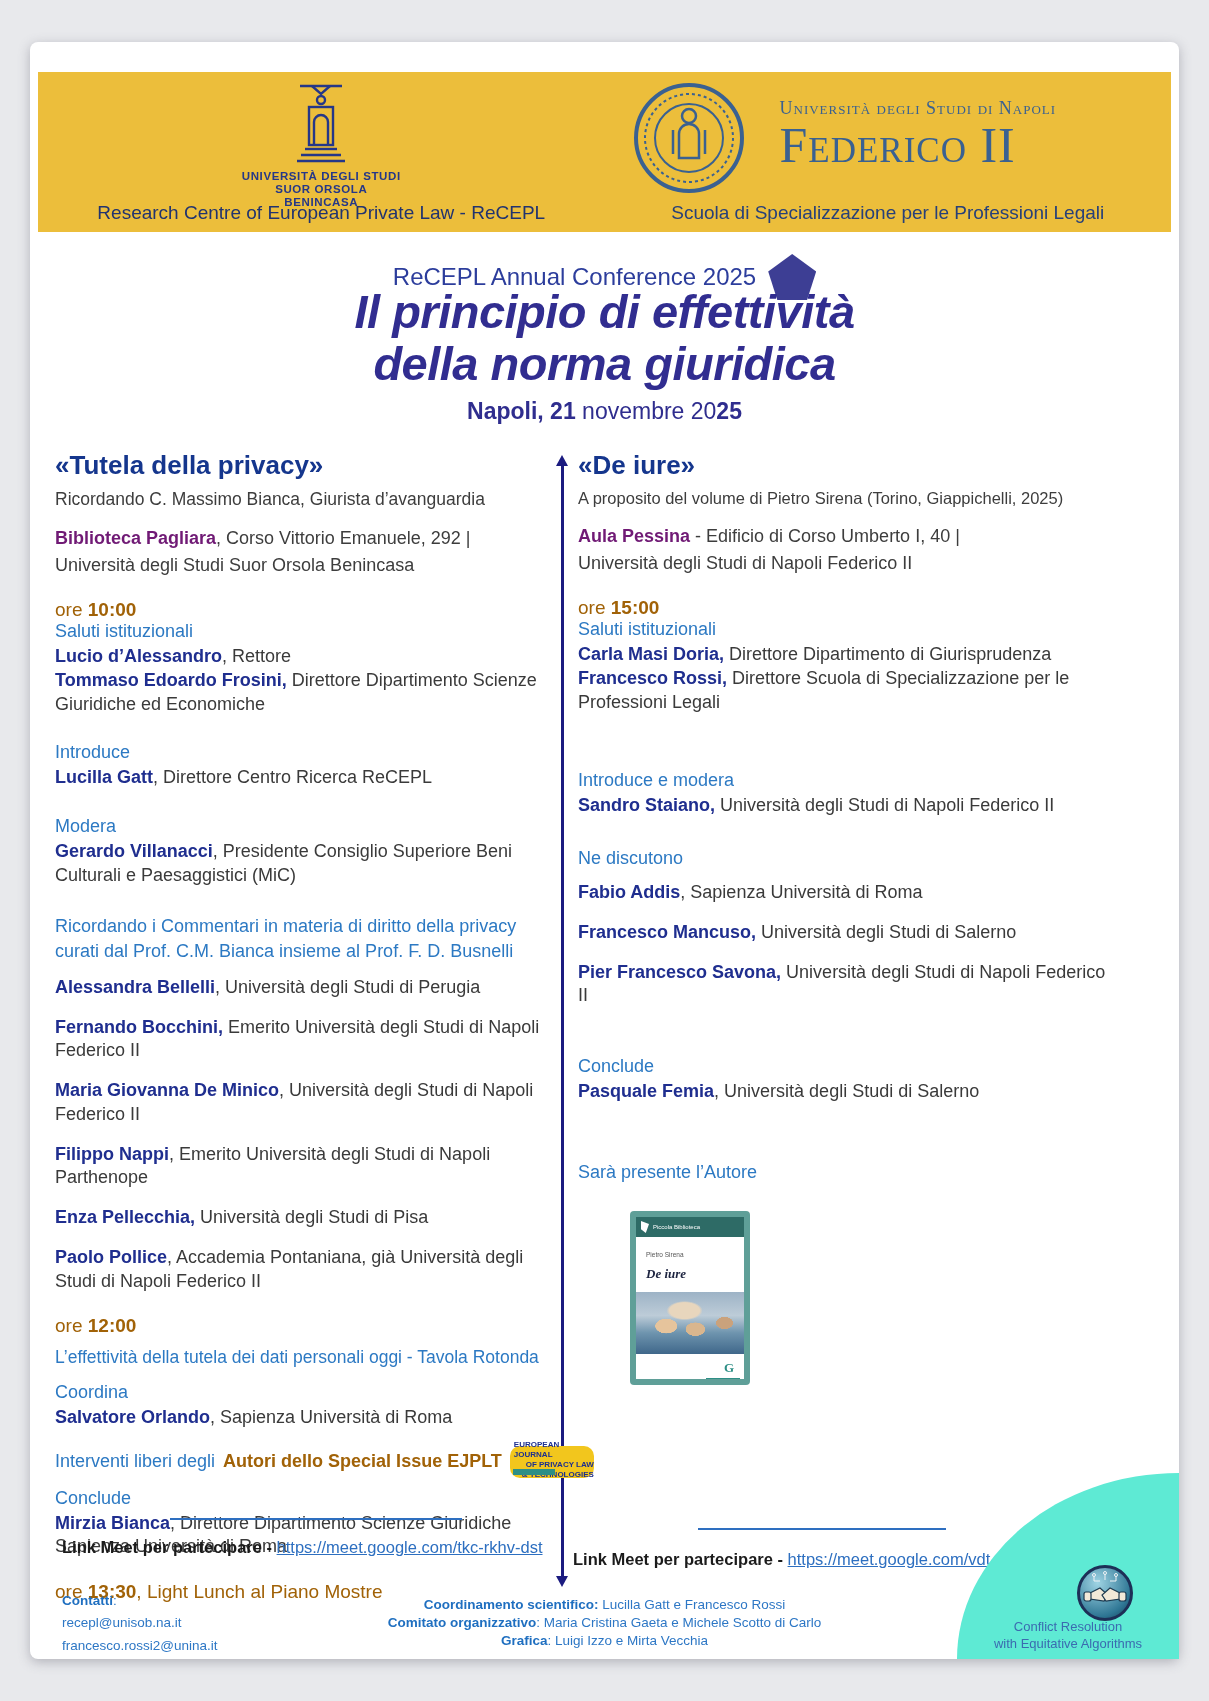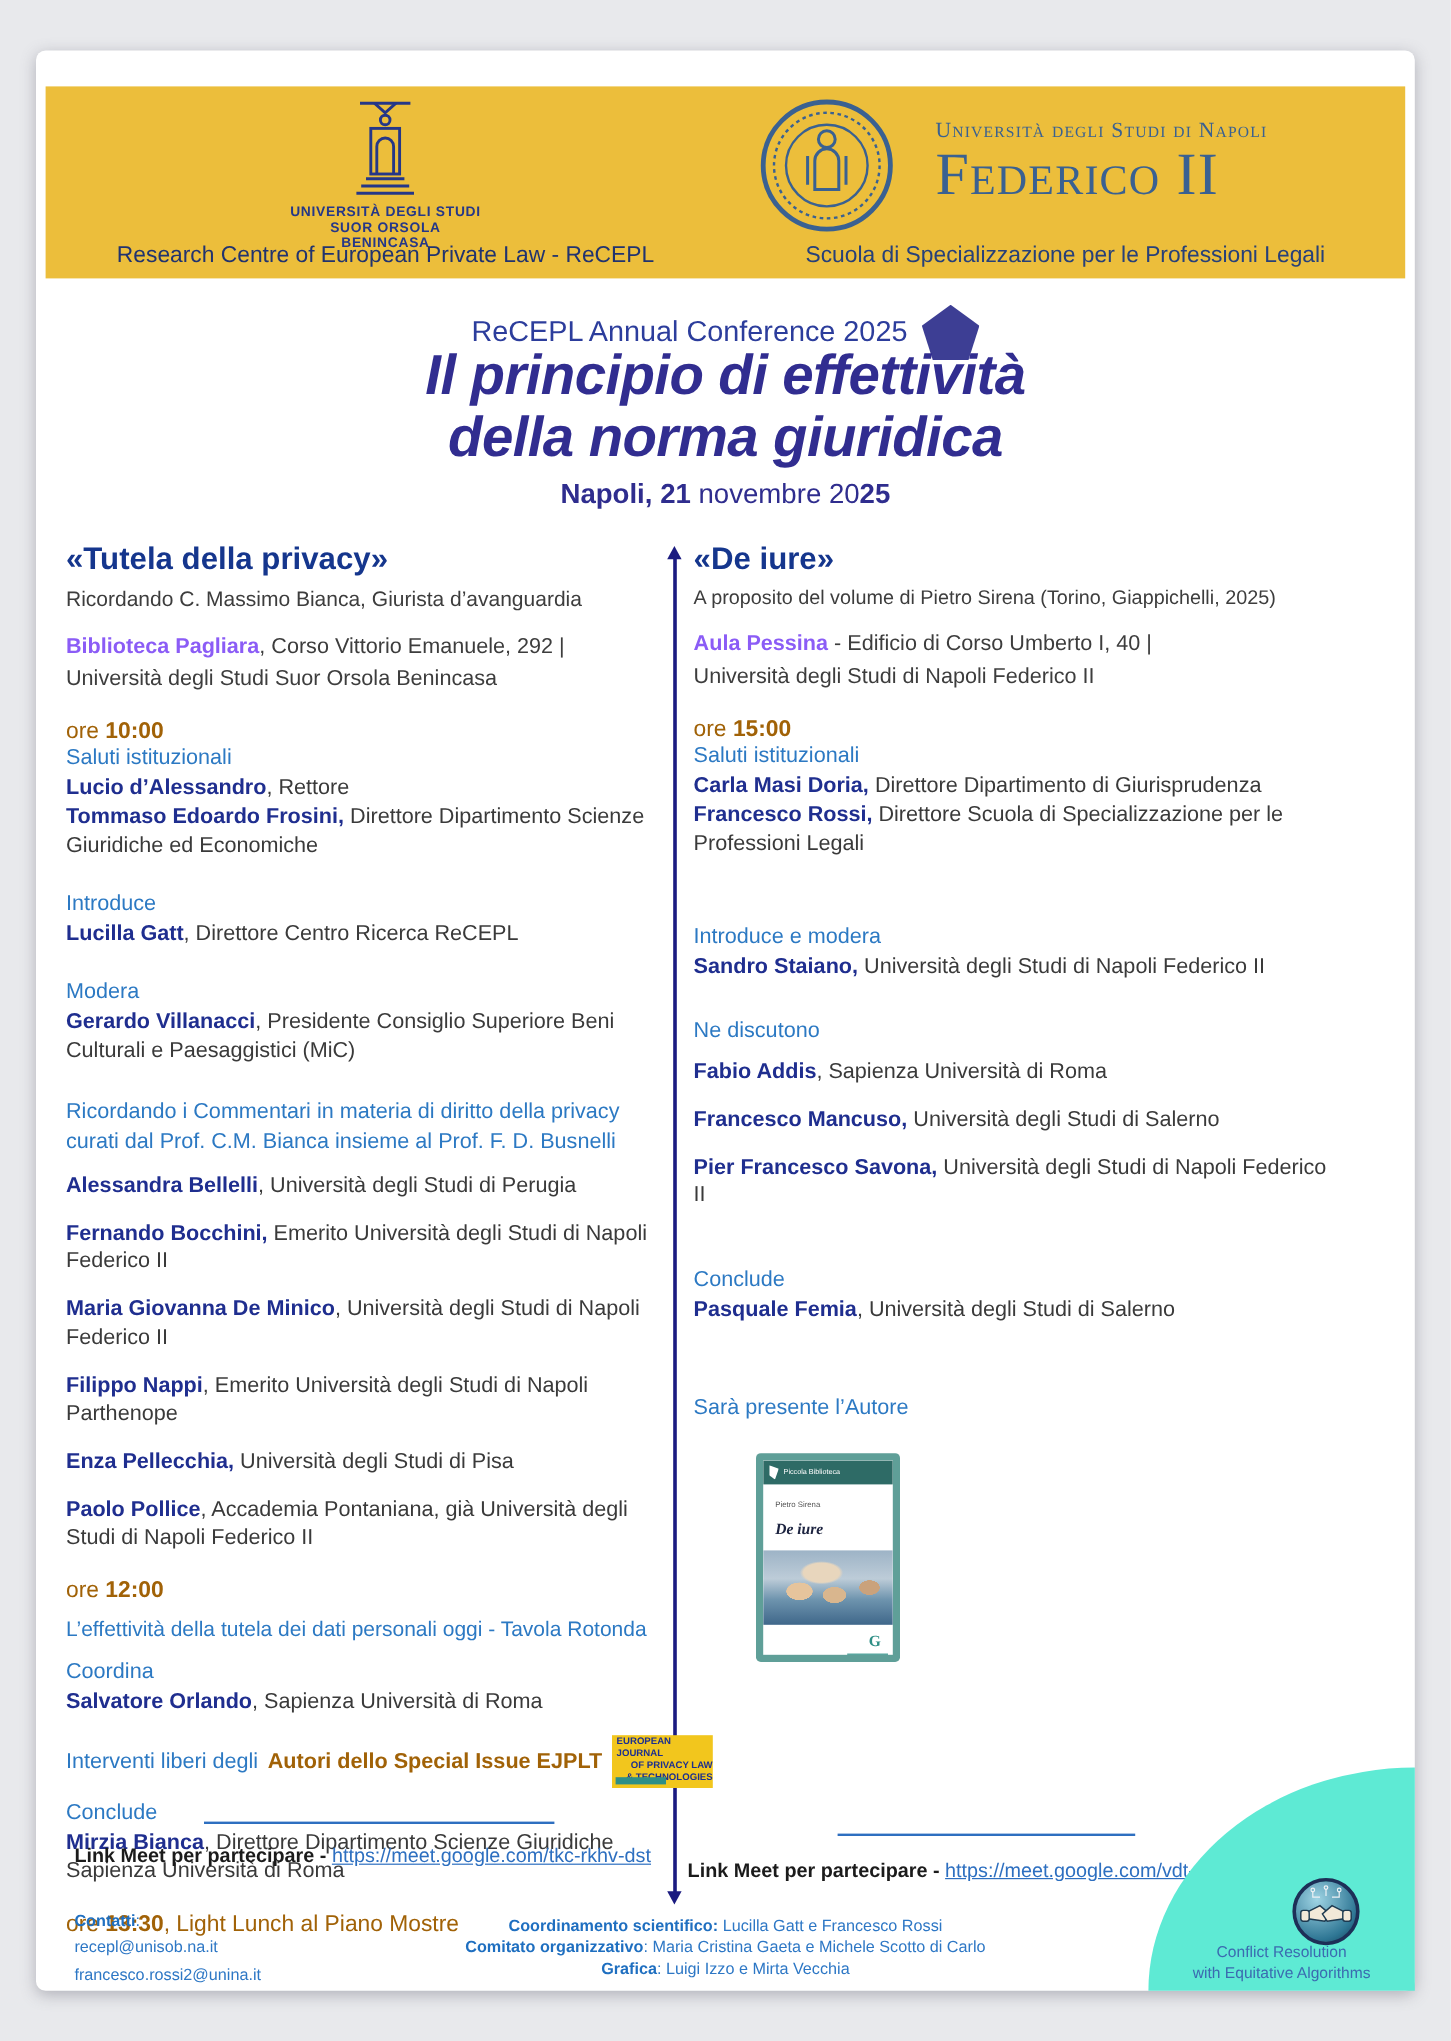--- a/index.html
+++ b/index.html
@@ -36,34 +36,34 @@
   
   .col{position:absolute;top:408px;}
   .col-left{left:25px;width:507px;}
   .col-right{left:548px;width:532px;}
   .divider{position:absolute;left:531px;top:418px;width:3px;height:1122px;background:#1b1b80;}
   .divider::before{content:"";position:absolute;top:-11px;left:-5px;border:6px solid transparent;border-bottom:11px solid #1b1b80;}
   .divider::after{content:"";position:absolute;bottom:-11px;left:-5px;border:6px solid transparent;border-top:11px solid #1b1b80;}
   .colhead{color:#15368d;font-size:26px;font-weight:700;margin-bottom:8px;}
   .sub{color:#3d3d3d;font-size:17.5px;margin-bottom:15px;white-space:nowrap;}
   .venue{font-size:18px;color:#3d3d3d;line-height:1.5;margin-bottom:20px;}
-  .venue b{color:#8b5cf6;}
+  .venue b{color:#701a75;}
   .time{color:#a16207;font-size:19px;margin-bottom:3px;}
   .lbl{color:#2c79c3;font-size:18px;margin-bottom:3px;}
   .note{color:#2c79c3;font-size:18px;line-height:1.4;}
   .person{font-size:18px;color:#3a3a3a;line-height:1.32;}
   .person b{color:#1f2e8f;}
   .mb0{margin-bottom:0;} .mb8{margin-bottom:8px;} .mb12{margin-bottom:12px;}
   .mb16{margin-bottom:16px;} .mb22{margin-bottom:22px;} .mb26{margin-bottom:26px;}
   .mb30{margin-bottom:30px;} .mb48{margin-bottom:48px;} .mb56{margin-bottom:56px;}
   .interventi{display:flex;align-items:center;gap:8px;margin-bottom:10px;}
   .interventi .pre{color:#2c79c3;font-size:18px;white-space:nowrap;}
   .interventi .strong{color:#a16207;font-size:18px;font-weight:700;white-space:nowrap;}
-  .ejplt{position:relative;width:84px;height:44px;background:#f2c61d;flex:0 0 auto;
-    display:flex;flex-direction:column;align-items:flex-end;justify-content:center;padding:2px 0 6px 4px;box-sizing:border-box;}
+  .ejplt{position:relative;width:84px;height:32px;background:#f2c61d;flex:0 0 auto;
+    display:flex;flex-direction:column;align-items:flex-end;justify-content:center;padding:2px 0 6px 4px;box-sizing:border-box;border-radius:10px;}
   .ejplt .e1{font-size:8px;font-weight:700;color:#1c2f8f;line-height:1.25;}
   .ejplt .bar{position:absolute;left:3px;bottom:3px;width:42px;height:6px;background:#2e8f86;}
   
   .meet-hr{position:absolute;height:0;border-top:2px solid #2e6fc0;}
   .hr-left{left:140px;top:1476px;width:292px;}
   .hr-right{left:668px;top:1486px;width:248px;}
   .meet-row{position:absolute;font-size:16.5px;color:#1b1b1b;white-space:nowrap;}
   .meet-row b{font-weight:700;}
   .meet-row a{color:#2d6fc0;text-decoration:underline;}
   .meet-left{left:32px;top:1496px;}

